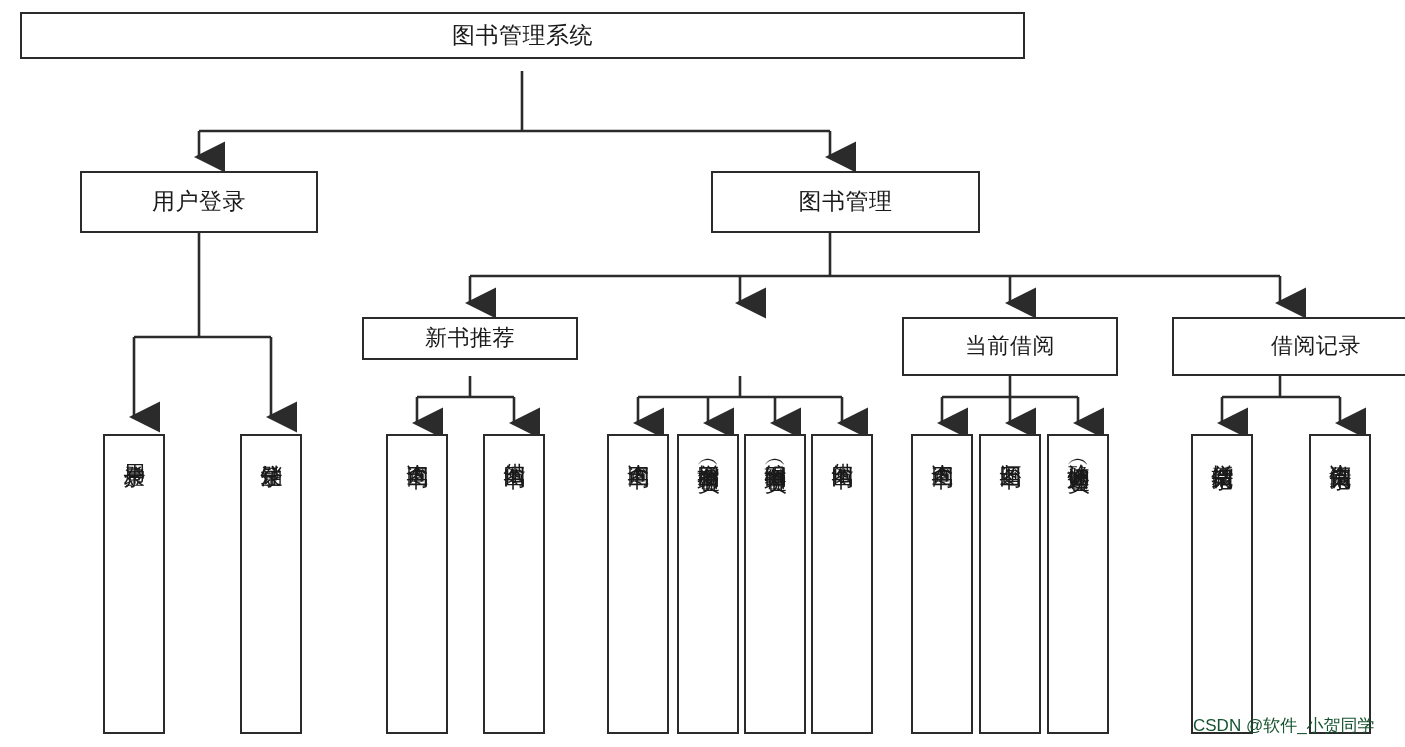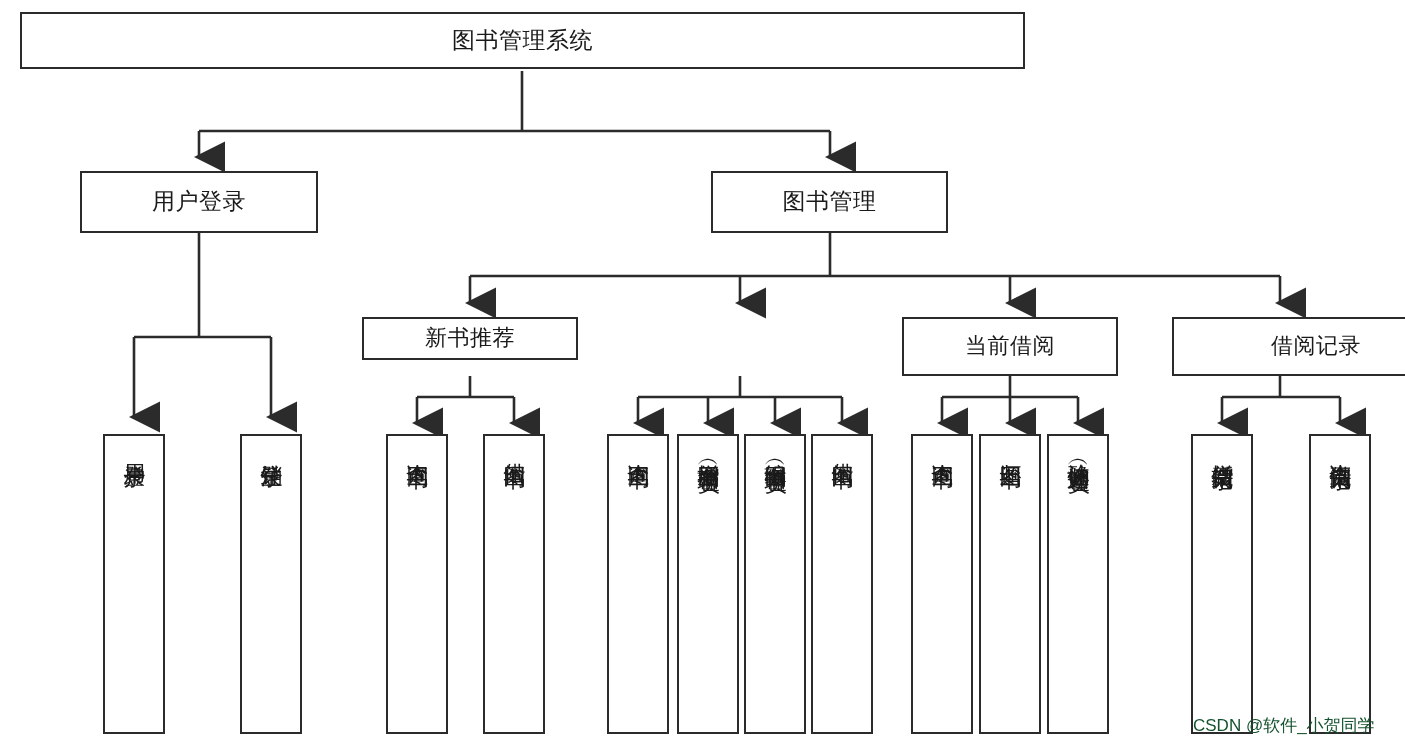--- a/index.html
+++ b/index.html
@@ -125,29 +125,29 @@
       <path d="M 1010 397 L 1010 423" marker-end="url(#arrow)"></path>
       <path d="M 1078 397 L 1078 423" marker-end="url(#arrow)"></path>
 
       <path d="M 1280 376 L 1280 397"></path>
       <path d="M 1222 397 L 1340 397"></path>
       <path d="M 1222 397 L 1222 423" marker-end="url(#arrow)"></path>
       <path d="M 1340 397 L 1340 423" marker-end="url(#arrow)"></path>
     </g>
   </svg>
 
-  <div class="node horiz root" style="left:20px; top:12px; width:1005px; height:57px;">
+  <div class="node horiz root" style="left:20px; top:12px; width:1005px; height:47px;">
     <span class="node-label">图书管理系统</span>
   </div>
 
   <div class="node horiz" style="left:80px; top:171px; width:238px; height:62px;">
     <span class="node-label">用户登录</span>
   </div>
 
-  <div class="node horiz" style="left:711px; top:171px; width:237px; height:62px;">
+  <div class="node horiz" style="left:711px; top:171px; width:269px; height:62px;">
     <span class="node-label">图书管理</span>
   </div>
 
   <div class="node horiz lvl3" style="left:362px; top:317px; width:216px; height:43px;">
     <span class="node-label">新书推荐</span>
   </div>
 
 
   <div class="node horiz lvl3" style="left:902px; top:317px; width:216px; height:59px;">
     <span class="node-label">当前借阅</span>

